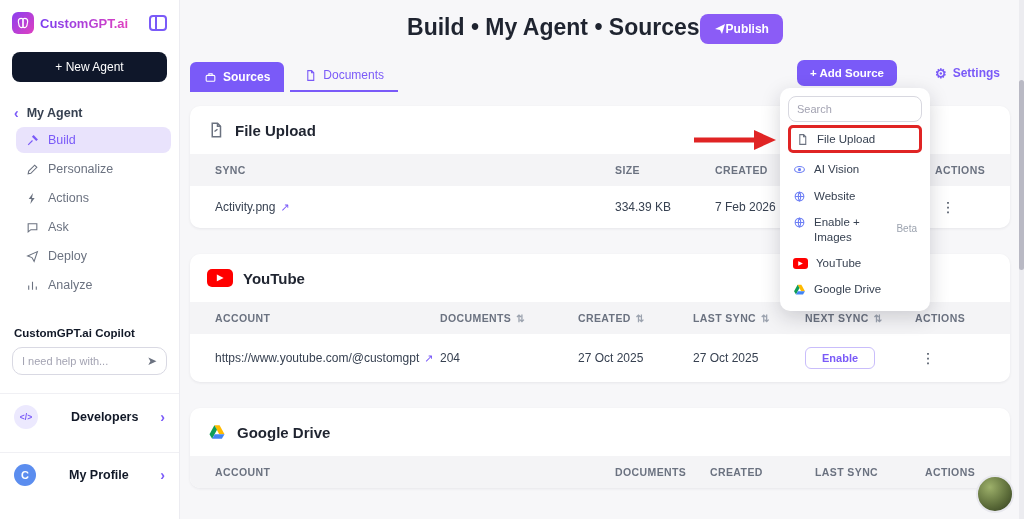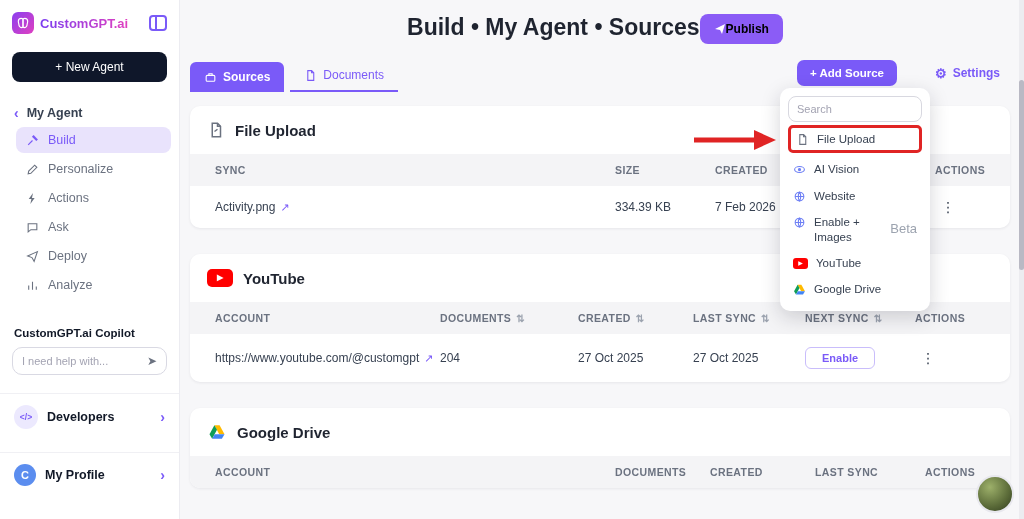--- a/index.html
+++ b/index.html
@@ -49,38 +49,38 @@
     margin:0 12px; display:flex; align-items:center; gap:0;
     border:1px solid #d9d9e3; border-radius:10px; padding:6px 9px; background:#fff;
   }
   .copilot-input input { border:none; outline:none; flex:1; font-size:11px; color:#374151; font-family:inherit; min-width:0; }
   .copilot-input input::placeholder { color:#a3a3b2; }
   .send-ic { color:#6b7280; font-size:12px; }
   .sb-bottom-row {
     display:flex; align-items:center; gap:9px; padding:11px 14px;
     border-top:1px solid #f0f0f4; font-size:12.5px; font-weight:bold; color:#111827; cursor:pointer;
   }
-  .sb-bottom-row .grow { flex:1; }
+  .sb-bottom-row .grow { flex:1;margin-left:24px; }
   .dev-circle {
     width:24px; height:24px; border-radius:50%; background:#ece9fe; color:#7a5af8;
     display:flex; align-items:center; justify-content:center; font-size:8.5px; font-weight:bold;
   }
   .prof-circle {
     width:22px; height:22px; border-radius:50%; background:#5b8def; color:#fff;
     display:flex; align-items:center; justify-content:center; font-size:11px; font-weight:bold;
   }
   .dev-row-margin { margin-top:18px; }
   .prof-row-margin { margin-top:12px; }
 
   
   .main { flex:1; position:relative; overflow:hidden; }
   .main-header { display:flex; justify-content:center; align-items:flex-start; padding:14px 24px 0 10px; }
   .page-title { font-size:23px; font-weight:bold; color:#1f2430; }
   .publish-btn {
-    background:#8b5cf6; color:#000000; border:none; border-radius:8px;
+    background:#8b5cf6; color:#ffffff; border:none; border-radius:8px;
     padding:8px 14px; font-size:12px; font-weight:bold; display:flex; align-items:center; gap:0; cursor:pointer;
   }
   .publish-btn svg { width:12px; height:12px; }
   .tabs-row { display:flex; align-items:flex-end; justify-content:space-between; padding:16px 24px 0 10px; }
   .tabs { display:flex; align-items:flex-end; gap:6px; }
   .tab { display:flex; align-items:center; gap:6px; font-size:12px; padding:8px 14px; cursor:pointer; }
   .tab svg { width:13px; height:13px; }
   .tab.active { background:#7a5af8; color:#fff; border-radius:6px 6px 0 0; font-weight:bold; }
   .tab.inactive { color:#7a5af8; border-bottom:2px solid #7a5af8; }
   .tabs-right { display:flex; align-items:center; gap:38px; padding-bottom:6px; }
@@ -121,21 +121,21 @@
     padding:8px; z-index:20;
   }
   .dd-search {
     width:100%; border:1px solid #d8d8e0; border-radius:8px;
     padding:6px 8px; font-size:11px; font-family:inherit; outline:none; color:#374151;
   }
   .dd-search::placeholder { color:#a3a3b2; }
   .dd-item { display:flex; align-items:flex-start; gap:8px; padding:6px 5px; font-size:11.5px; color:#374151; cursor:pointer; line-height:1.25; }
   .dd-item svg { width:13px; height:13px; flex-shrink:0; margin-top:1px; }
   .dd-item .lbl { flex:1; }
-  .beta { font-size:13px; color:#9ca3af; margin-left:4px; align-self:center; }
+  .beta { font-size:10px; color:#9ca3af; margin-left:4px; align-self:center; }
   .dd-highlight { border:3px solid #e02424; border-radius:5px; margin:3px 0; }
   .dd-highlight .dd-item { padding:4px 5px; }
   .icon-gray { color:#6b7280; }
   .icon-blue { color:#6d7ff5; }
   .yt-mini { width:15px; height:11px; background:#ff0000; border-radius:3px; display:flex; align-items:center; justify-content:center; flex-shrink:0; margin-top:2px; }
   .yt-mini span { color:#fff; font-size:6px; line-height:1; }
 
   
   .arrow-anno { position:absolute; left:512px; top:127px; z-index:30; }
   .user-avatar {

